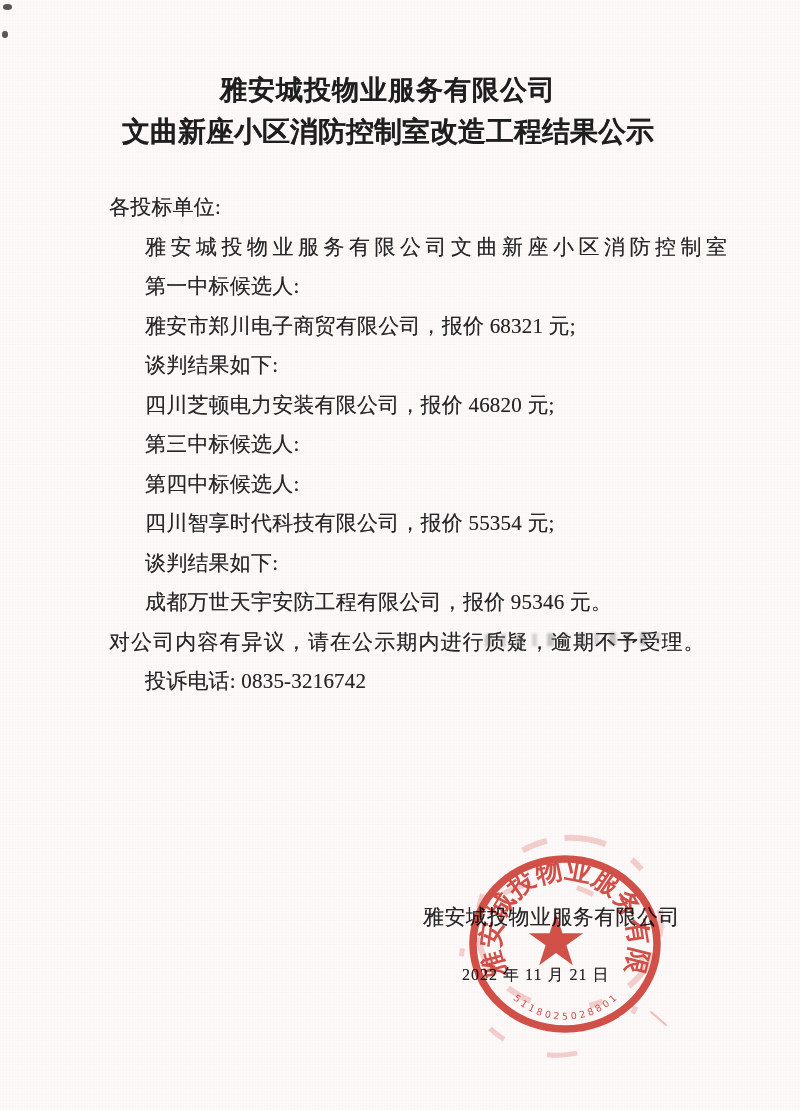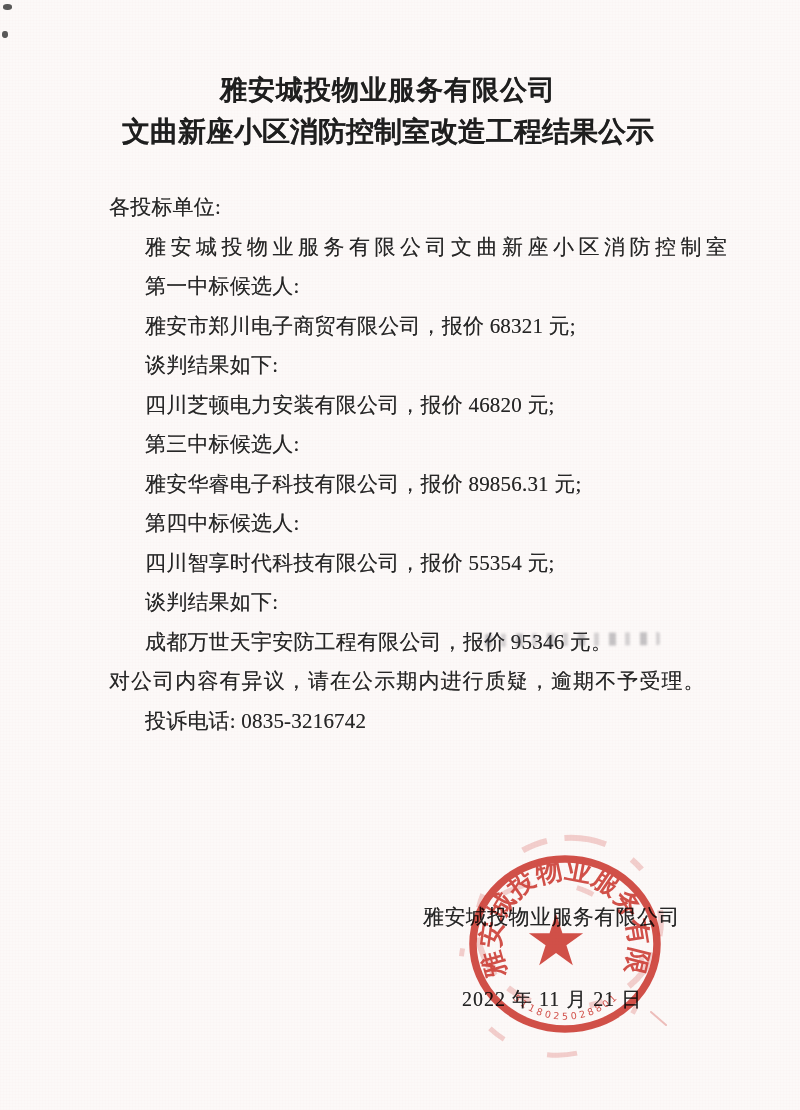--- a/index.html
+++ b/index.html
@@ -27,21 +27,21 @@
   }
   .indent{padding-left:36px;}
   .ls-wide{letter-spacing:4.5px;text-align:center;}
   .ls-s{letter-spacing:0.8px;}
   .ls-s2{letter-spacing:1.1px;}
   .sig-company{
     position:absolute;top:903px;left:423px;font-size:21px;letter-spacing:0.4px;
     white-space:nowrap;text-shadow:0 0 .4px rgba(20,20,20,.5);
   }
   .sig-date{
-    position:absolute;top:986px;left:462px;font-size:20px;letter-spacing:1px;
+    position:absolute;top:965px;left:462px;font-size:16px;letter-spacing:1px;
     white-space:nowrap;text-shadow:0 0 .4px rgba(20,20,20,.5);font-family:Liberation Serif, serif;
   }
   .seal-wrap{
     position:absolute;left:450px;top:829px;width:230px;height:230px;
     mix-blend-mode:multiply;pointer-events:none;
   }
   .smudge{
     position:absolute;left:485px;top:633px;width:175px;height:13px;
     background:repeating-linear-gradient(90deg,
       rgba(70,70,78,.55) 0 7px, rgba(70,70,78,0) 7px 16px,
@@ -63,21 +63,20 @@
   </div>
 
   <div class="body-block">
     <div class="line">各投标单位:</div>
     <div class="line indent ls-wide">雅安城投物业服务有限公司文曲新座小区消防控制室</div>
     <div class="line indent">第一中标候选人:</div>
     <div class="line indent">雅安市郑川电子商贸有限公司，报价 68321 元;</div>
     <div class="line indent">谈判结果如下:</div>
     <div class="line indent">四川芝顿电力安装有限公司，报价 46820 元;</div>
     <div class="line indent">第三中标候选人:</div>
-    <div class="line indent">雅安华睿电子科技有限公司，报价 89856.31 元;</div>
     <div class="line indent">第四中标候选人:</div>
     <div class="line indent">四川智享时代科技有限公司，报价 55354 元;</div>
     <div class="line indent">谈判结果如下:</div>
     <div class="line indent">成都万世天宇安防工程有限公司，报价 95346 元。</div>
     <div class="line ls-s2">对公司内容有异议，请在公示期内进行质疑，逾期不予受理。</div>
     <div class="line indent">投诉电话: 0835-3216742</div>
   </div>
 
   <div class="sig-company">雅安城投物业服务有限公司</div>
   <div class="sig-date">2022 年 11 月 21 日</div>

